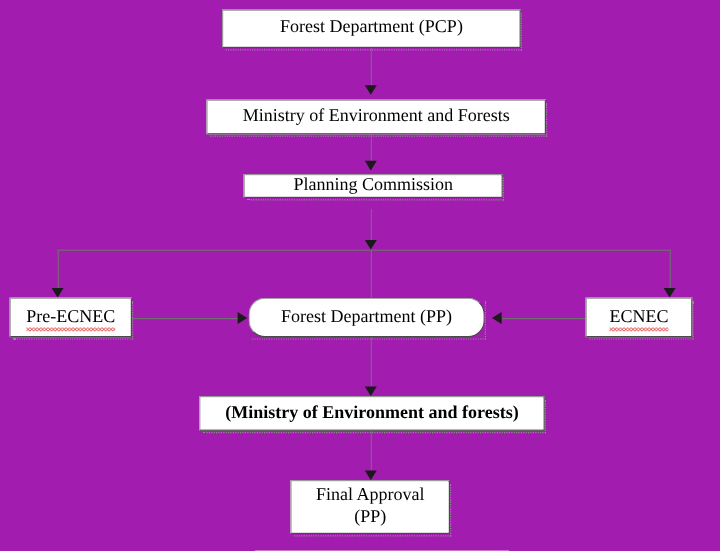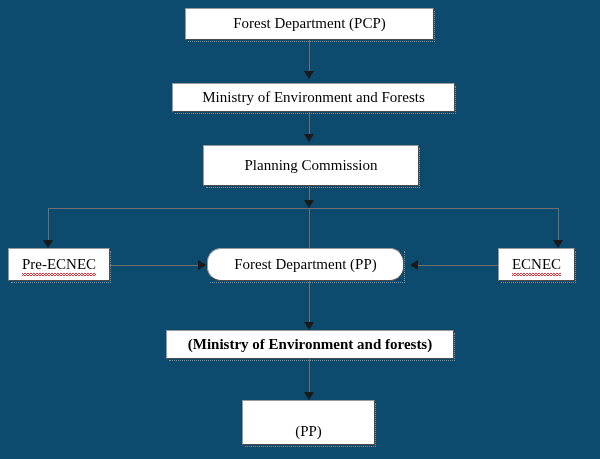--- a/index.html
+++ b/index.html
@@ -4,21 +4,21 @@
 <style>
   html, body {
     margin: 0;
     padding: 0;
     background: #ffffff;
   }
   #canvas {
     position: relative;
     width: 600px;
     height: 459px;
-    background: #0c4a6e;
+    background: #a21caf;
     font-family: "Liberation Serif", "DejaVu Serif", serif;
     overflow: hidden;
   }
   
   .node {
     position: absolute;
     box-sizing: border-box;
     background: #ffffff;
     border-top: 1px solid #9a9a9a;
     border-left: 1px solid #9a9a9a;
@@ -149,40 +149,40 @@
   <div class="arrow-down" style="left:304px; top:392px;"></div>
 
   <div class="node" style="left:185px; top:8px; width:249px; height:32px;">
     <span class="label">Forest Department (PCP)</span>
   </div>
 
   <div class="node" style="left:172px; top:83px; width:283px; height:29px;">
     <span class="label">Ministry of Environment and Forests</span>
   </div>
 
-  <div class="node" style="left:203px; top:145px; width:216px; height:41px;">
+  <div class="node" style="left:203px; top:145px; width:216px; height:20px;">
     <span class="label">Planning Commission</span>
   </div>
 
   <div class="node" style="left:8px; top:248px; width:102px; height:33px;">
     <span class="label squiggle">Pre-ECNEC</span>
   </div>
 
   <div class="node" style="left:207px; top:248px; width:197px; height:33px;border-radius:14px;">
     <span class="label">Forest Department (PP)</span>
   </div>
 
-  <div class="node" style="left:498px; top:248px; width:77px; height:33px;">
+  <div class="node" style="left:488px; top:248px; width:89px; height:33px;">
     <span class="label squiggle">ECNEC</span>
   </div>
 
   <div class="node" style="left:166px; top:330px; width:288px; height:29px;font-weight:bold;">
     <span class="label">(Ministry of Environment and forests)</span>
   </div>
 
   <div class="node two-line" style="left:242px; top:400px; width:133px; height:45px;">
     <span class="label">
-      <br>
+      <span>Final Approval</span><br>
       <span>(PP)</span>
     </span>
   </div>
 
 </div>
 
 </body></html>

